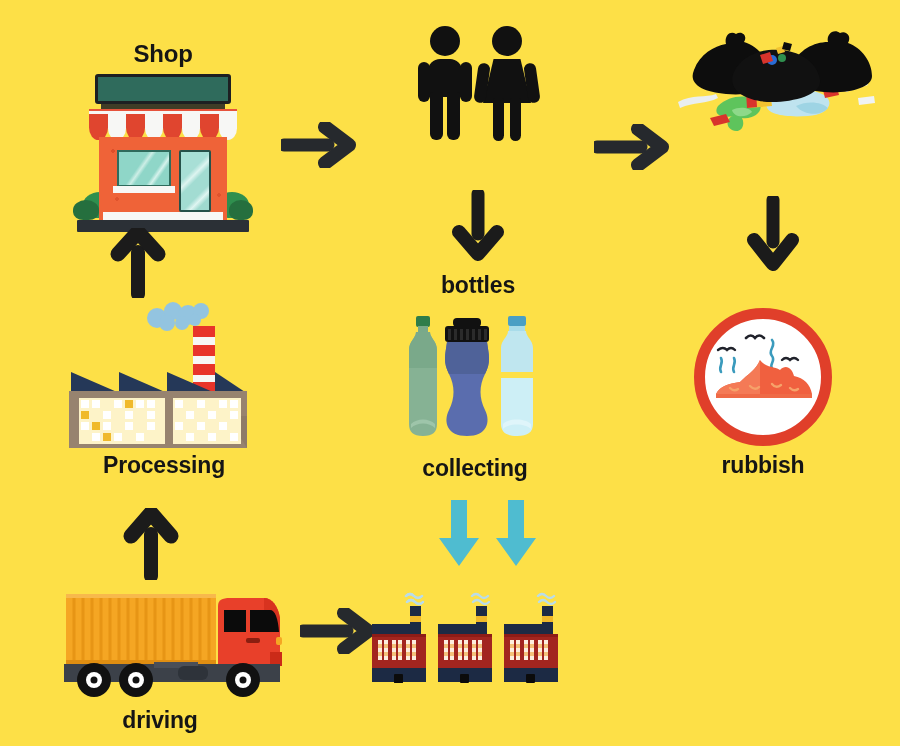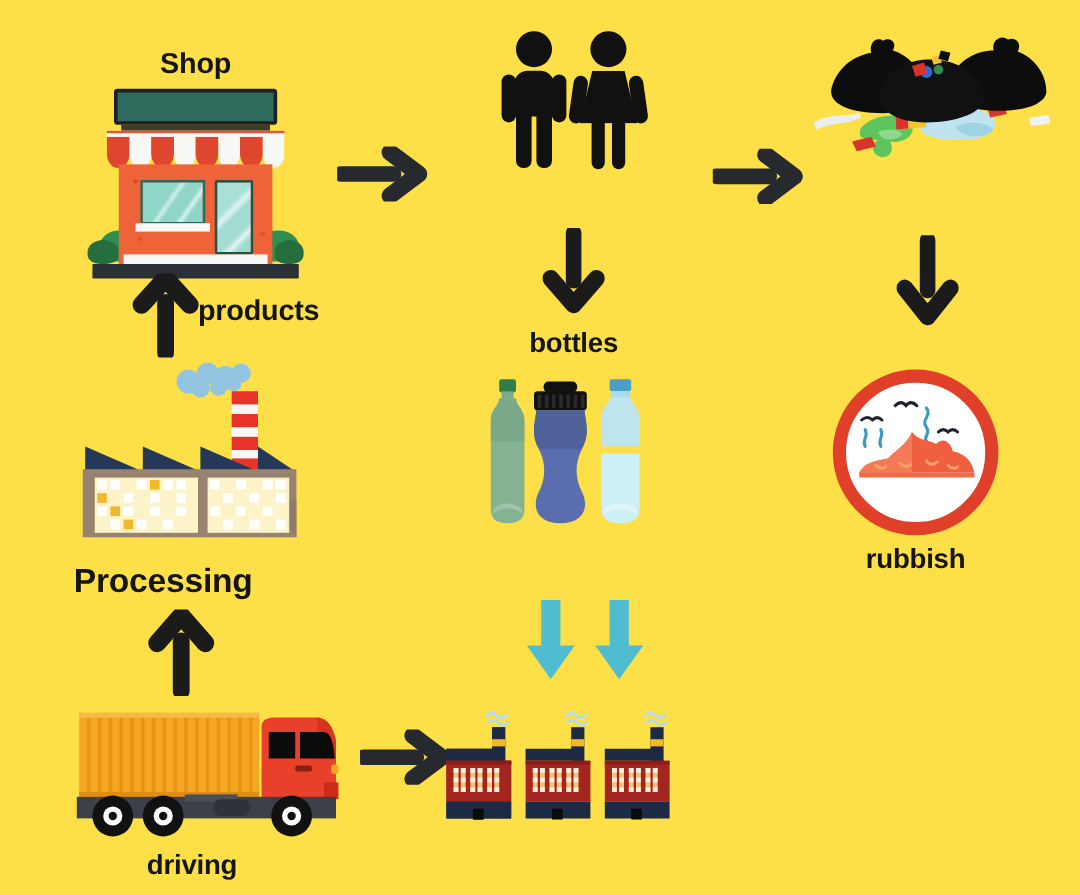--- a/index.html
+++ b/index.html
@@ -266,20 +266,21 @@
       <path d="M52 30 L92 30 C94 44 96 50 90 62 L54 62 C48 50 50 44 52 30 Z" fill="#4f6299"></path>
 
       <rect x="113" y="4" width="18" height="10" rx="2" fill="#4a9fc4"></rect>
       <path d="M114 14 h16 v5 h-16z" fill="#a9dcea"></path>
       <path d="M113 19 C113 25 106 28 106 36 L106 60 L138 60 L138 36 C138 28 131 25 131 19 Z" fill="#bfe6ef"></path>
       <path d="M106 66 L138 66 L138 112 C138 120 133 124 122 124 C111 124 106 120 106 112 Z" fill="#cdeff6"></path>
       <path d="M108 112 C114 106 130 106 136 112 L136 117 C130 111 114 111 108 117 Z" fill="#dff5fa"></path>
     </svg>
   </div>
 
+  <div class="label lbl-c" style="left:475px; top:455px; font-size:23px;">collecting</div>
 
   <div class="arrow" style="left:435px; top:498px;">
     <svg width="48" height="72" viewBox="0 0 48 72" aria-hidden="true">
       <path d="M16 2 h16 v38 h12 L24 68 L4 40 h12 z" fill="#4fbcd0"></path>
     </svg>
   </div>
   <div class="arrow" style="left:492px; top:498px;">
     <svg width="48" height="72" viewBox="0 0 48 72" aria-hidden="true">
       <path d="M16 2 h16 v38 h12 L24 68 L4 40 h12 z" fill="#4fbcd0"></path>
     </svg>
@@ -310,21 +311,20 @@
   </div>
 
   <div class="label lbl-c" style="left:763px; top:452px; font-size:23px;">rubbish</div>
 
   <div class="arrow" style="left:110px; top:228px;">
     <svg width="56" height="70" viewBox="0 0 56 70" aria-hidden="true">
       <path d="M28 66 L28 24" stroke="#1b1b1b" stroke-width="14" stroke-linecap="round" fill="none"></path>
       <path d="M8 26 L28 4 L48 26" stroke="#1b1b1b" stroke-width="15" stroke-linecap="round" stroke-linejoin="round" fill="none"></path>
     </svg>
   </div>
-  <div class="label" style="left:165px; top:246px; font-size:24px;">products</div>
 
   <div class="factory node" style="left:55px; top:296px; width:205px; height:152px;">
     <svg width="205" height="152" viewBox="0 0 205 152" aria-hidden="true">
 
       <g fill="#93c4e0">
         <circle cx="102" cy="22" r="10"></circle>
           <circle cx="118" cy="15" r="9"></circle>
         <circle cx="133" cy="19" r="10"></circle>
           <circle cx="146" cy="15" r="8"></circle>
         <circle cx="112" cy="27" r="8"></circle>
@@ -382,21 +382,21 @@
       </g>
       <g fill="#f0b92a">
         <rect x="70" y="104" width="8" height="8"></rect>
           <rect x="26" y="115" width="8" height="8"></rect>
         <rect x="37" y="126" width="8" height="8"></rect>
           <rect x="48" y="137" width="8" height="8"></rect>
       </g>
     </svg>
   </div>
 
-  <div class="label lbl-c" style="left:136px; top:452px; font-size:28px;margin-top:16px;">Processing</div>
+  <div class="label lbl-c" style="left:164px; top:452px; font-size:23px;">Processing</div>
 
   <div class="arrow" style="left:123px; top:508px;">
     <svg width="56" height="72" viewBox="0 0 56 72" aria-hidden="true">
       <path d="M28 68 L28 26" stroke="#1b1b1b" stroke-width="14" stroke-linecap="round" fill="none"></path>
       <path d="M8 28 L28 5 L48 28" stroke="#1b1b1b" stroke-width="15" stroke-linecap="round" stroke-linejoin="round" fill="none"></path>
     </svg>
   </div>
 
   <div class="truck node" style="left:58px; top:588px; width:232px; height:112px;">
     <svg width="232" height="112" viewBox="0 0 232 112" aria-hidden="true">

